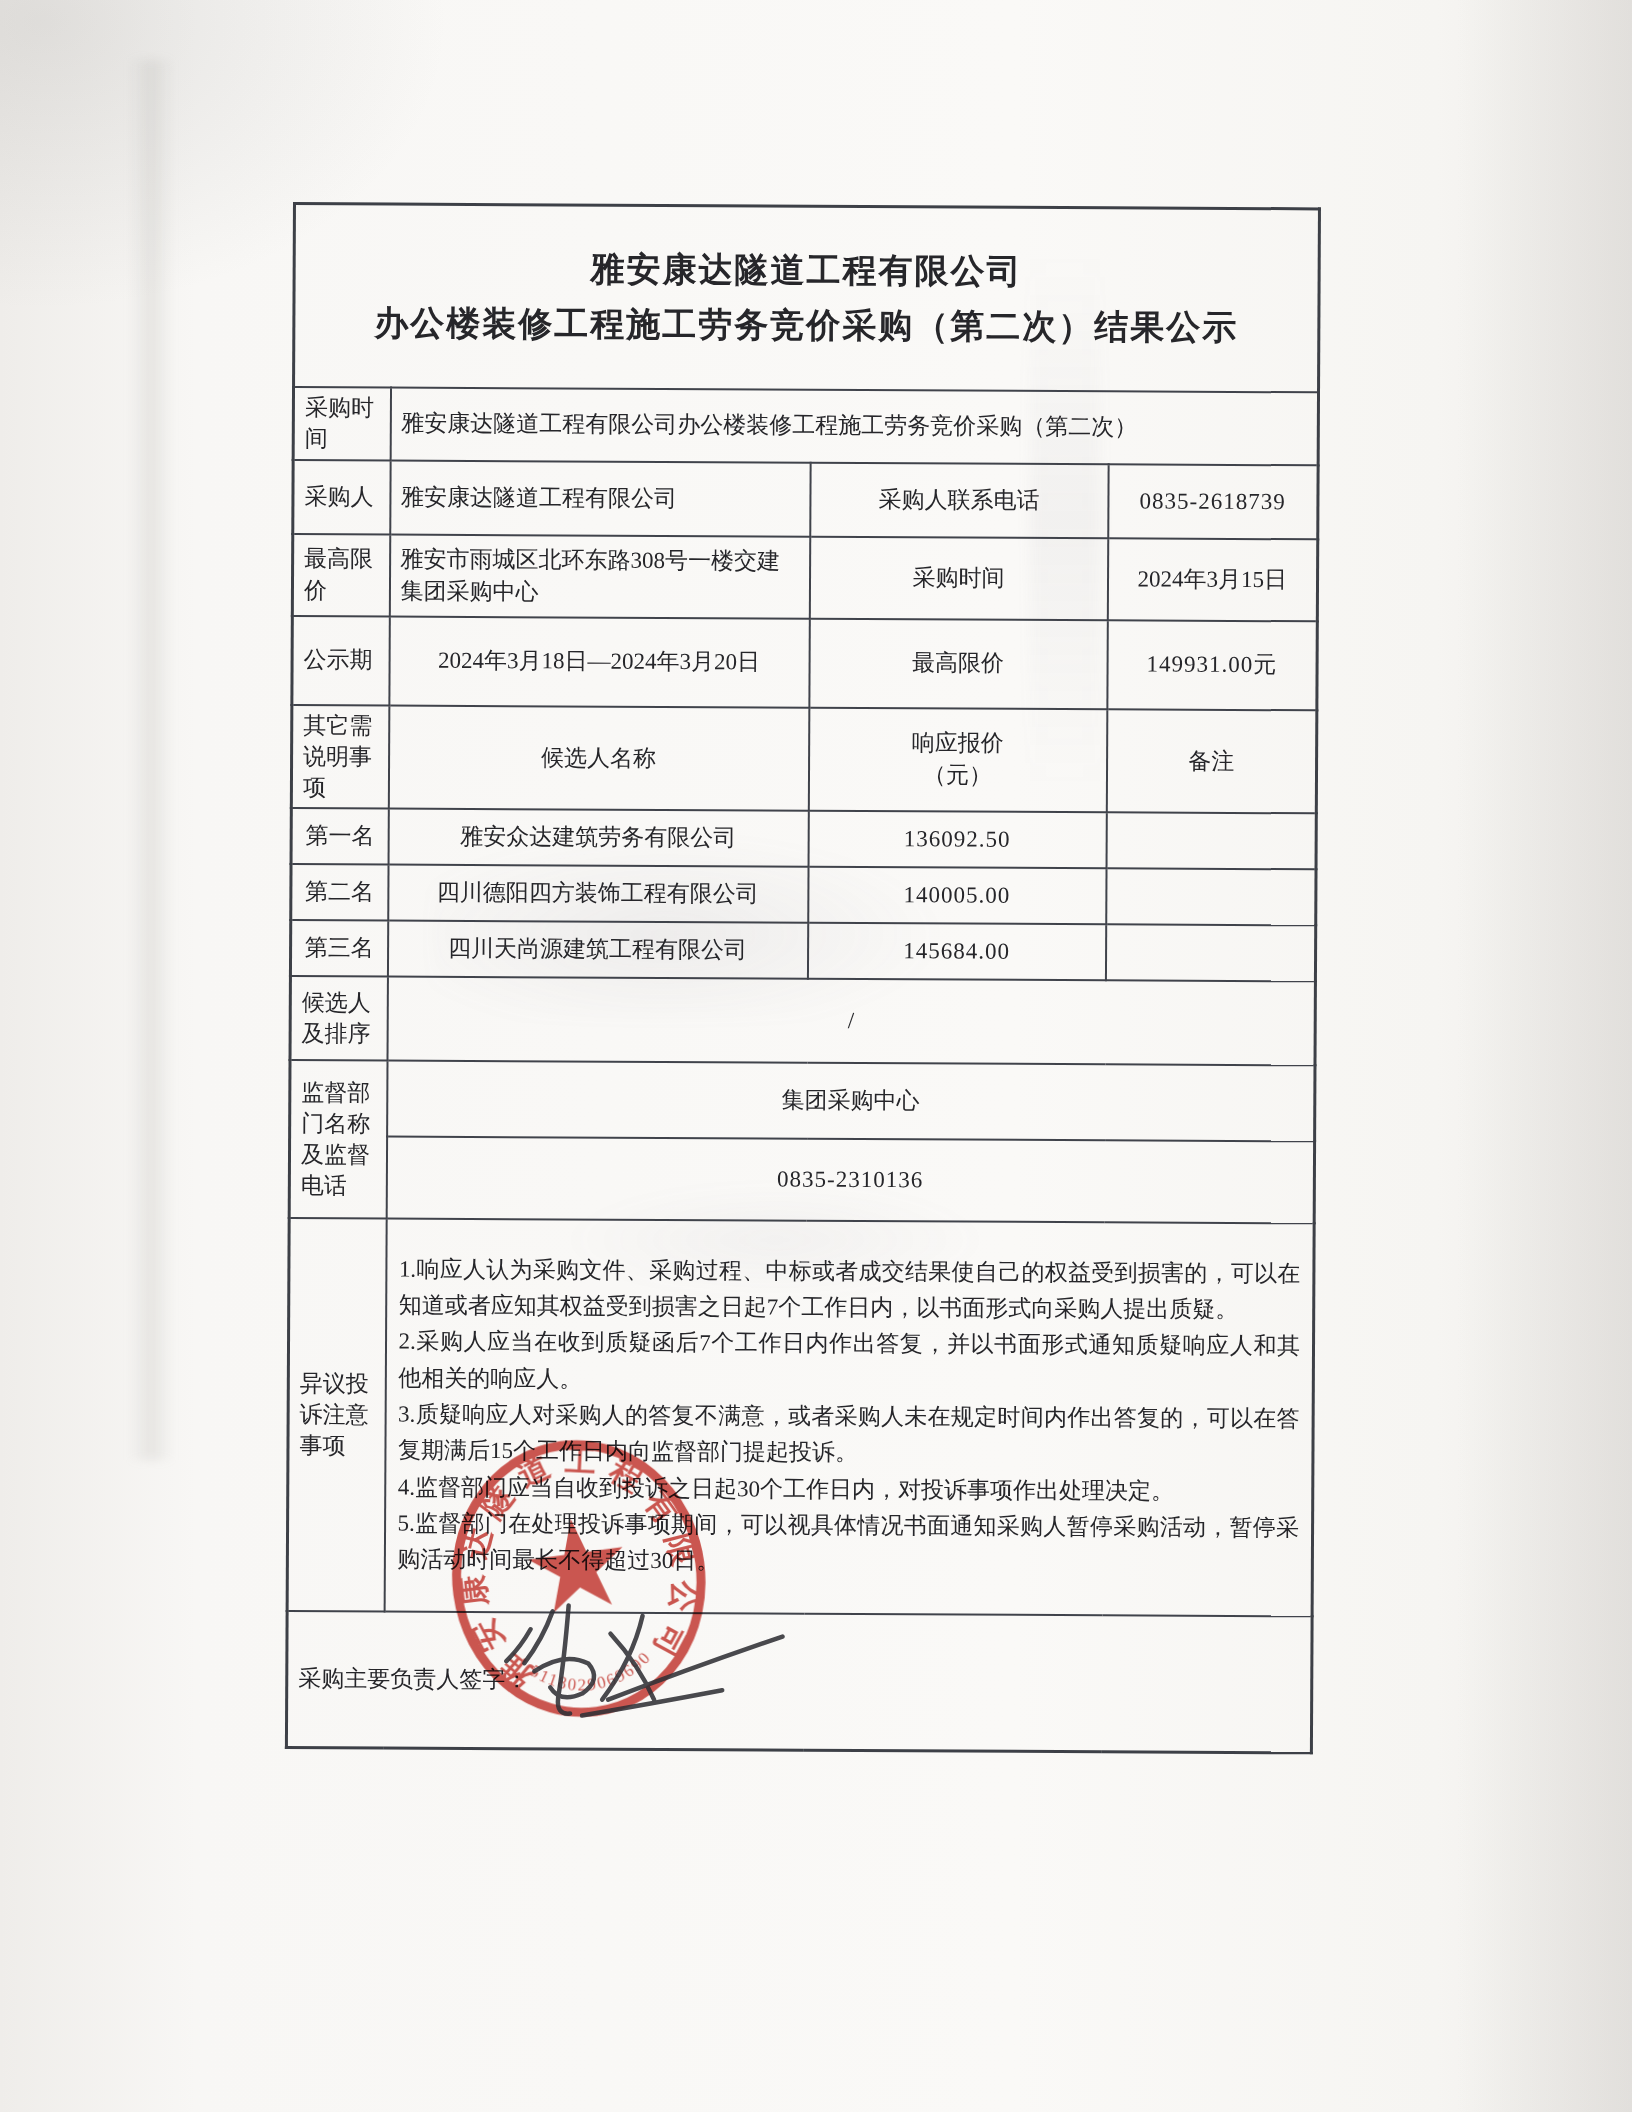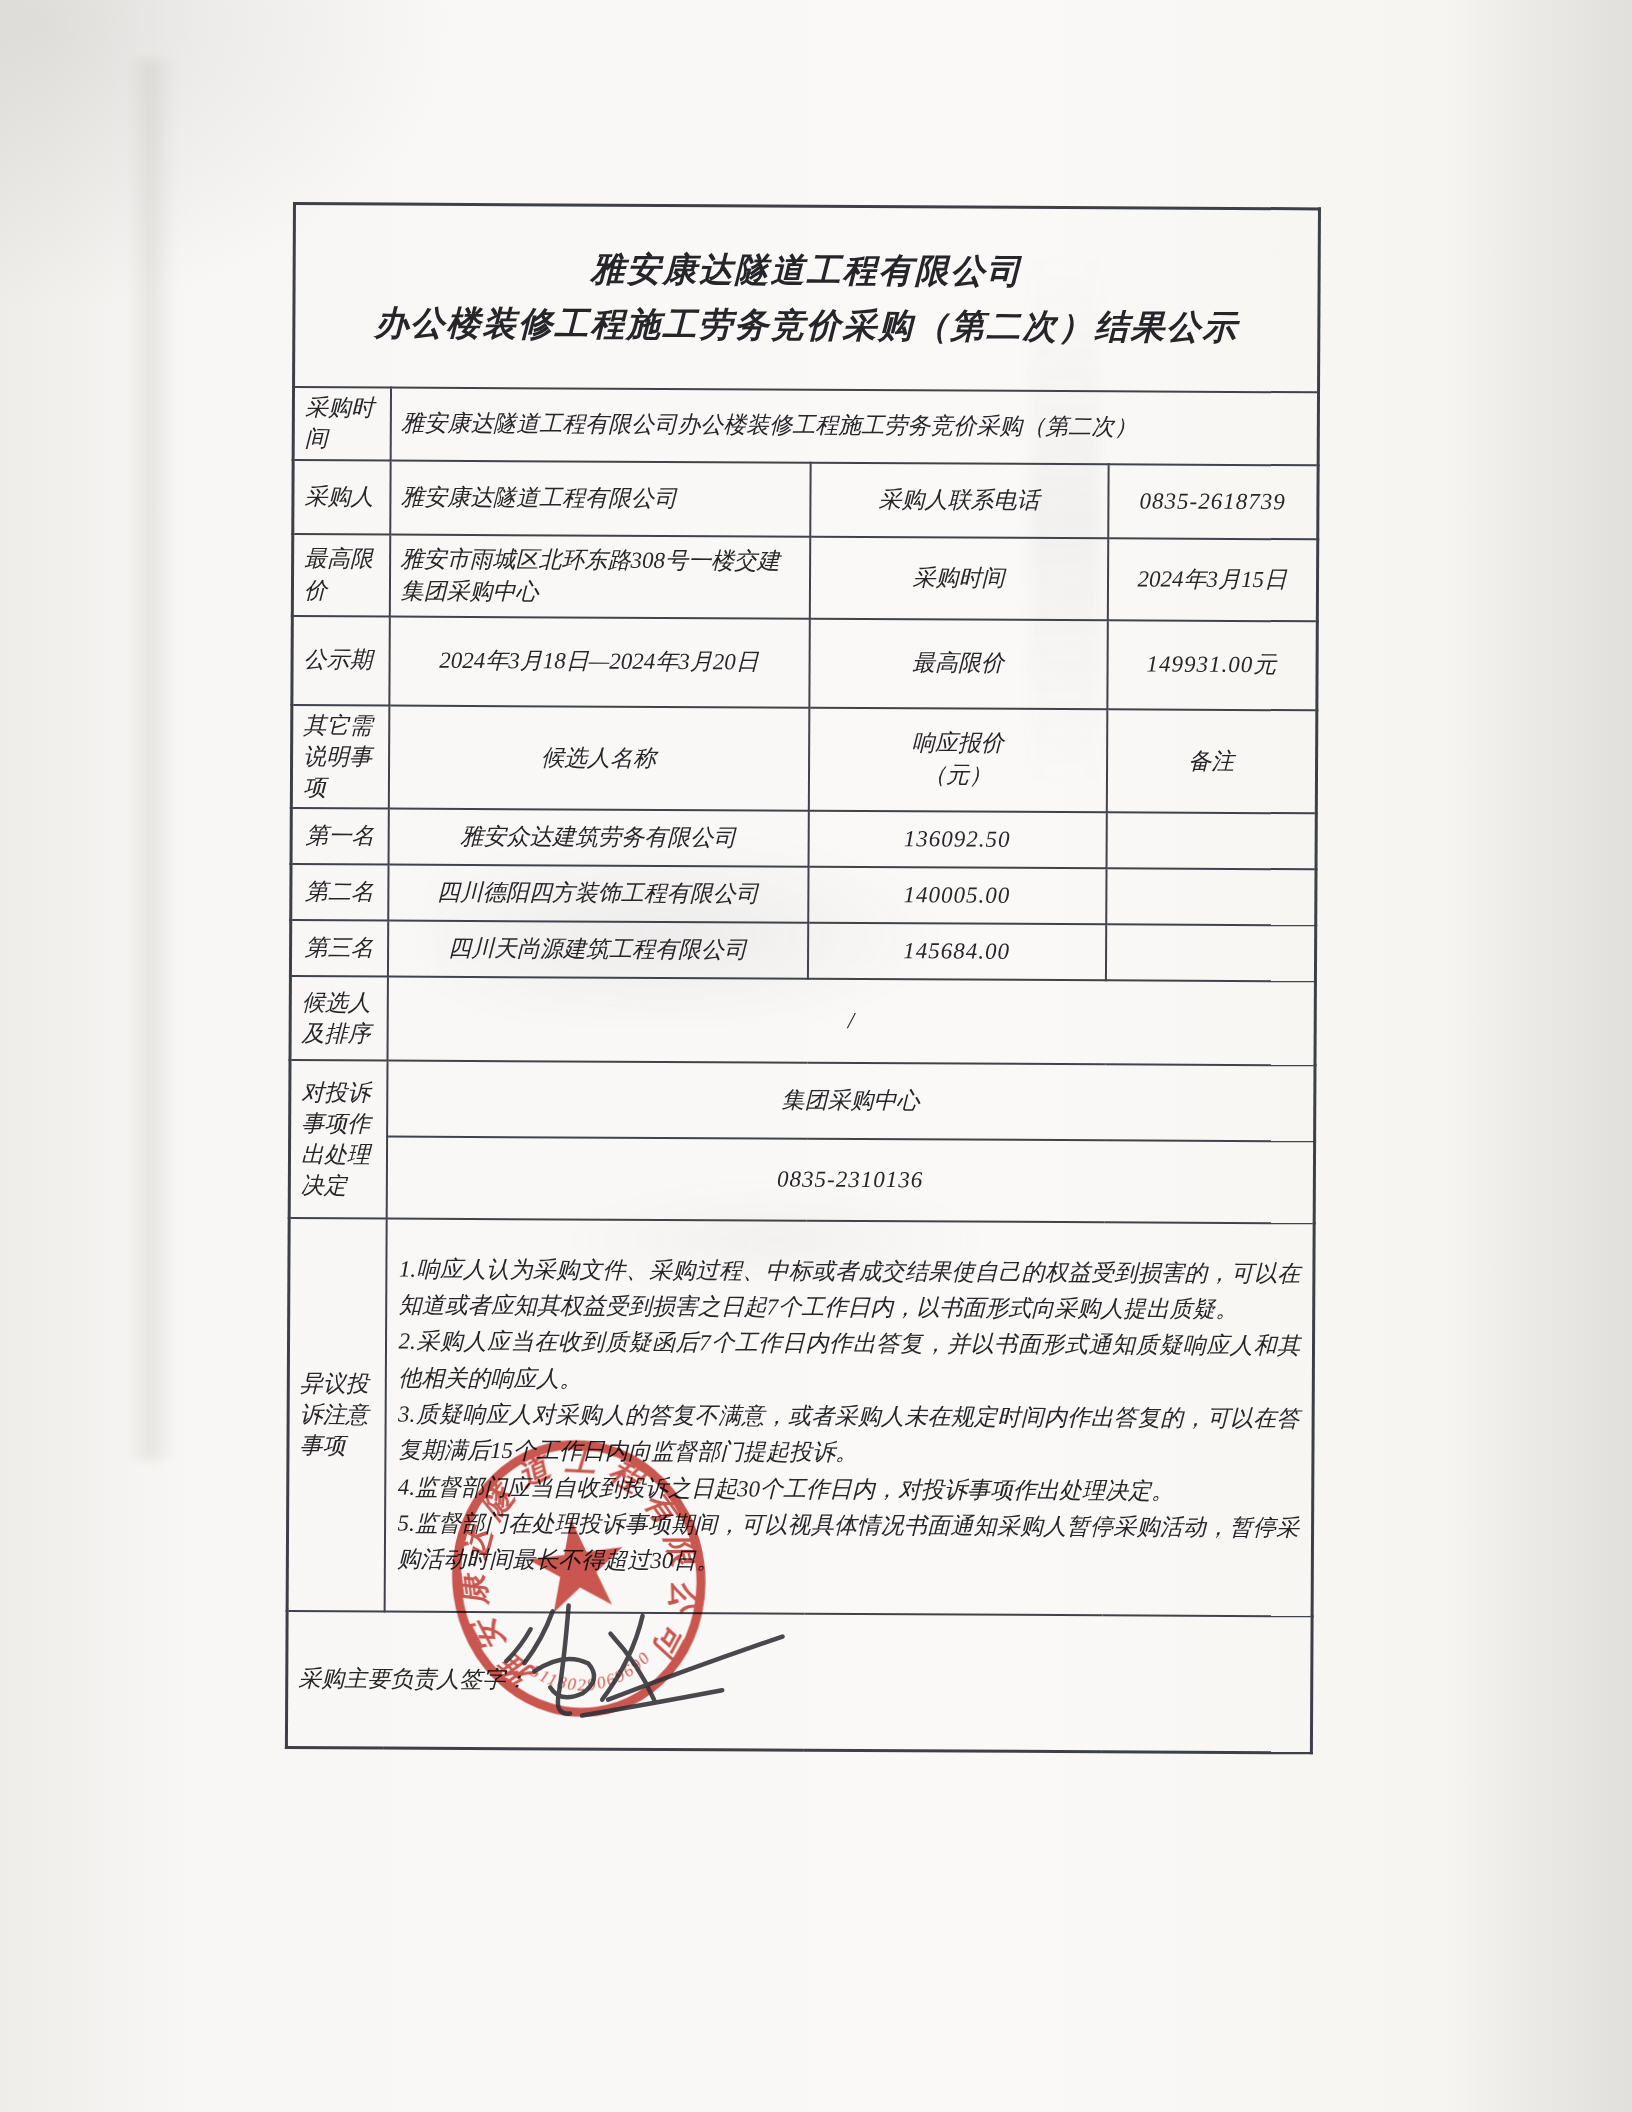--- a/index.html
+++ b/index.html
@@ -5,21 +5,20 @@
   html,body{margin:0;padding:0;}
   body{
     width:1632px;height:2112px;position:relative;overflow:hidden;
     background:#f4f2ef;
     font-family:"Liberation Serif","DejaVu Serif",serif;
     color:#26262a;
   }
   #paper{
     position:absolute;inset:0;
     background:linear-gradient(90deg,#efedea 0%,#f8f7f5 12%,#faf9f7 62%,#f6f5f2 88%,#eceae7 100%);
-    font-style:italic;
   }
   
   .edge-left{
     position:absolute;left:128px;top:60px;width:46px;height:1400px;
     background:linear-gradient(90deg,rgba(255,255,255,0),rgba(150,147,143,.16),rgba(255,255,255,0));
     filter:blur(5px);
   }
   .edge-right{
     position:absolute;right:0;top:0;width:175px;height:2112px;
     background:linear-gradient(90deg,rgba(200,197,193,0),rgba(198,195,191,.28));
@@ -152,21 +151,21 @@
         <td class="ac num">145684.00</td>
         <td class="ac"></td>
       </tr>
 
       <tr style="height:84px">
         <td class="lab">候选人及排序</td>
         <td colspan="3" class="ac">/</td>
       </tr>
 
       <tr style="height:76px">
-        <td class="lab" rowspan="2">对投诉事项作出处理决定</td>
+        <td class="lab" rowspan="2">监督部门名称及监督电话</td>
         <td colspan="3" class="ac">集团采购中心</td>
       </tr>
       <tr style="height:82px">
         <td colspan="3" class="ac num">0835-2310136</td>
       </tr>
 
       <tr style="height:393px">
         <td class="lab">异议投诉注意事项</td>
         <td colspan="3" class="objection-cell">
           <div class="objection-inner">

